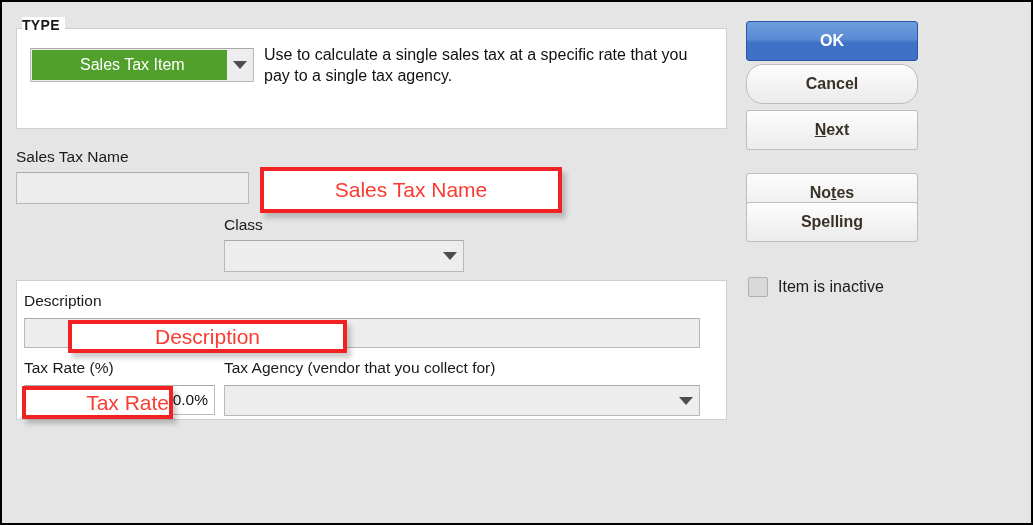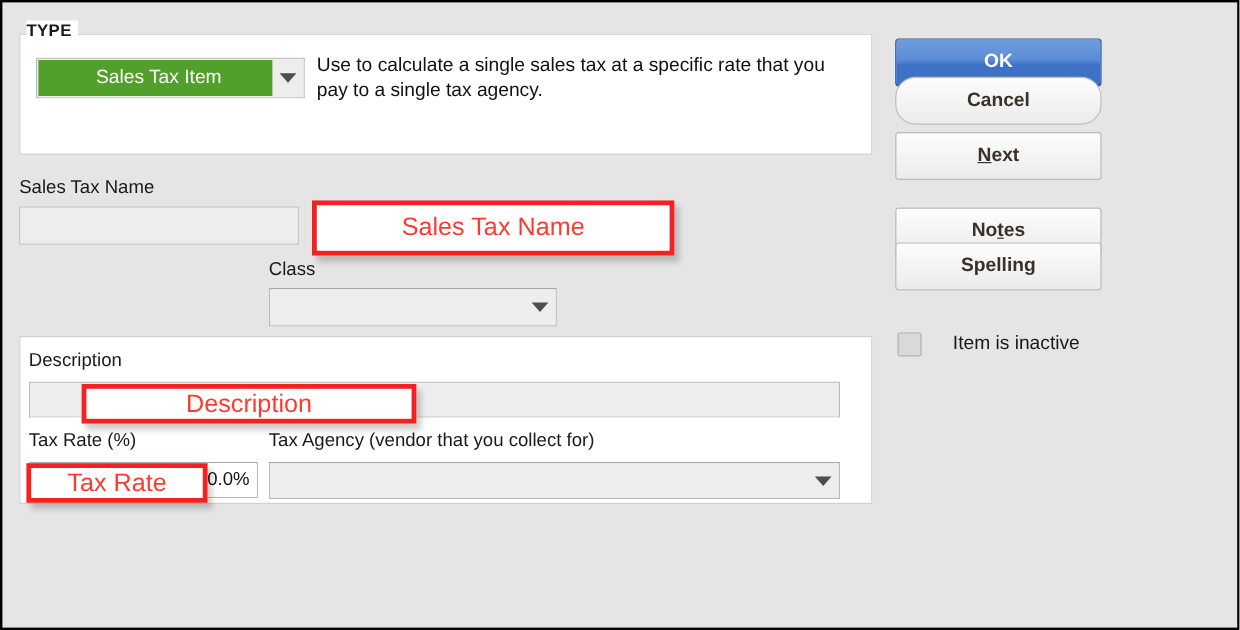--- a/index.html
+++ b/index.html
@@ -147,21 +147,21 @@
     width: 20px;
     height: 20px;
     background: #d9d9d9;
     border: 1px solid #b0b0b0;
     border-radius: 2px;
     box-sizing: border-box;
   }
   .checkrow .lbl-inline {
     font-size: 16px;
     color: #1a1a1a;
-    margin-left: 26px;
+    margin-left: 10px;
     white-space: nowrap;
   }
 
   
   .helptext {
     position: absolute;
     font-size: 16px;
     line-height: 21px;
     color: #111111;
     width: 450px;
@@ -225,21 +225,21 @@
   </div>
 
   <div class="lbl" style="left:222px; top:357px;">Tax Agency (vendor that you collect for)</div>
   <div class="dropdown" style="left:222px; top:383px; width:476px; height:31px;">
     <div class="dd-text"></div>
     <div class="dd-btn">
       <span class="caret"></span>
     </div>
   </div>
 
-  <div class="btn primary" style="top:30px;text-align:right;">
+  <div class="btn primary" style="top:19px;text-align:right;">
     <span>OK</span>
   </div>
   <div class="btn" style="top:62px;border-radius:17px;">
     <span>Cancel</span>
   </div>
   <div class="btn" style="top:108px;">
     <span><span class="u">N</span><span>ext</span></span>
   </div>
   <div class="btn" style="top:154px;margin-top:17px;">
     <span><span>No</span><span class="u">t</span><span>es</span></span>
@@ -254,18 +254,18 @@
   </div>
 
   <div class="annot" style="left:258px; top:165px; width:302px; height:46px;">
     <span>Sales Tax Name</span>
   </div>
 
   <div class="annot" style="left:66px; top:318px; width:279px; height:33px;">
     <span>Description</span>
   </div>
 
-  <div class="annot" style="left:20px; top:384px; width:151px; height:33px;">
+  <div class="annot" style="left:20px; top:384px; width:151px; height:33px;justify-content:flex-end;">
     <span>Tax Rate</span>
   </div>
 
 
 </div>
 
 </body></html>

